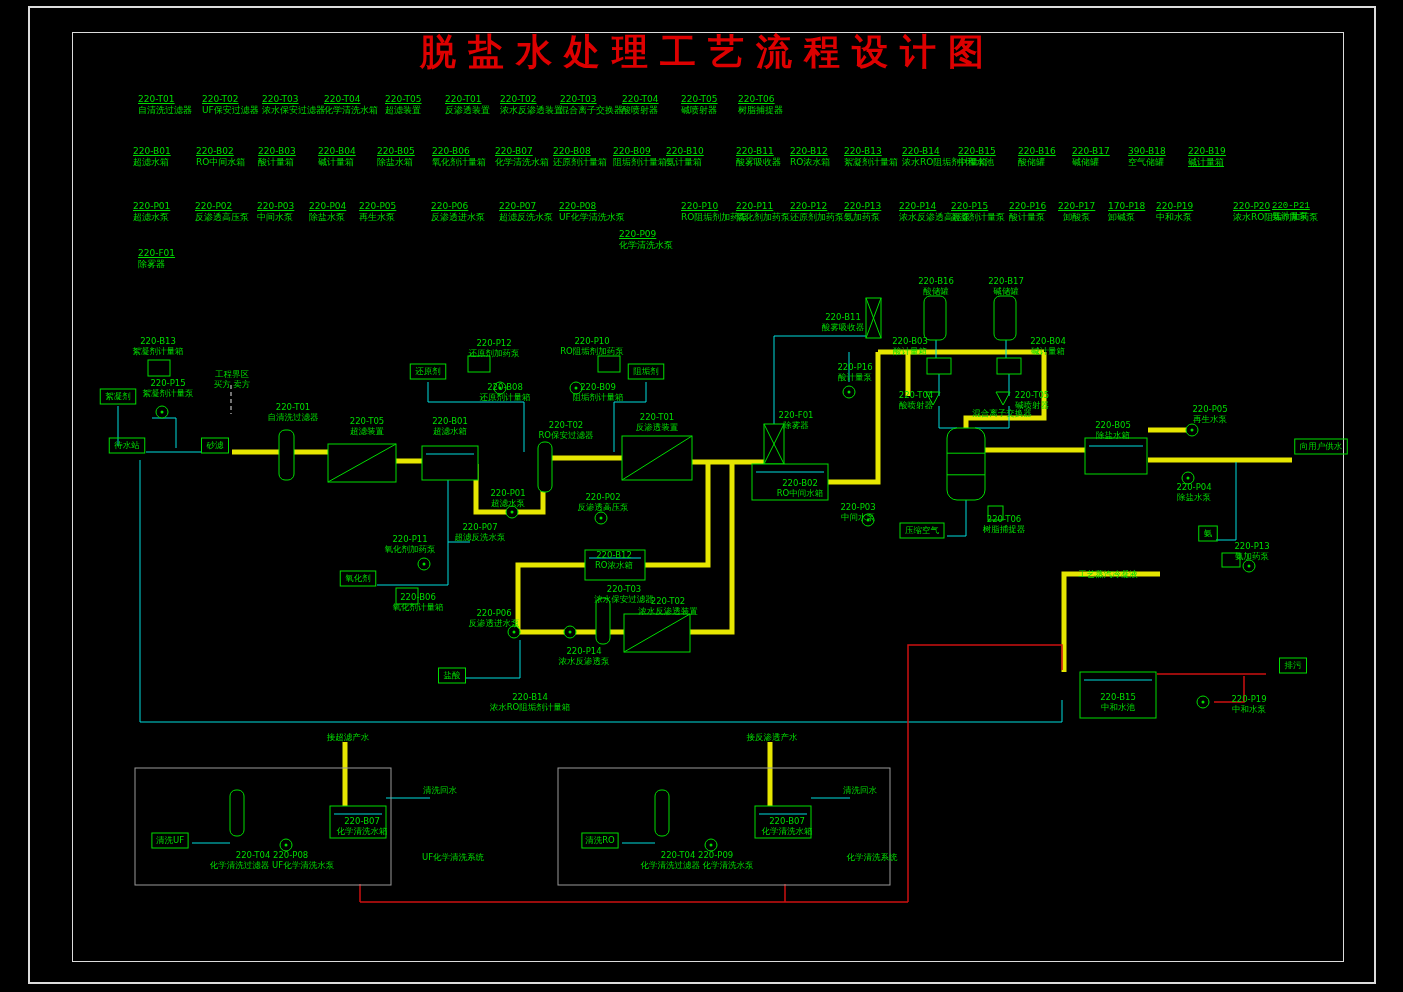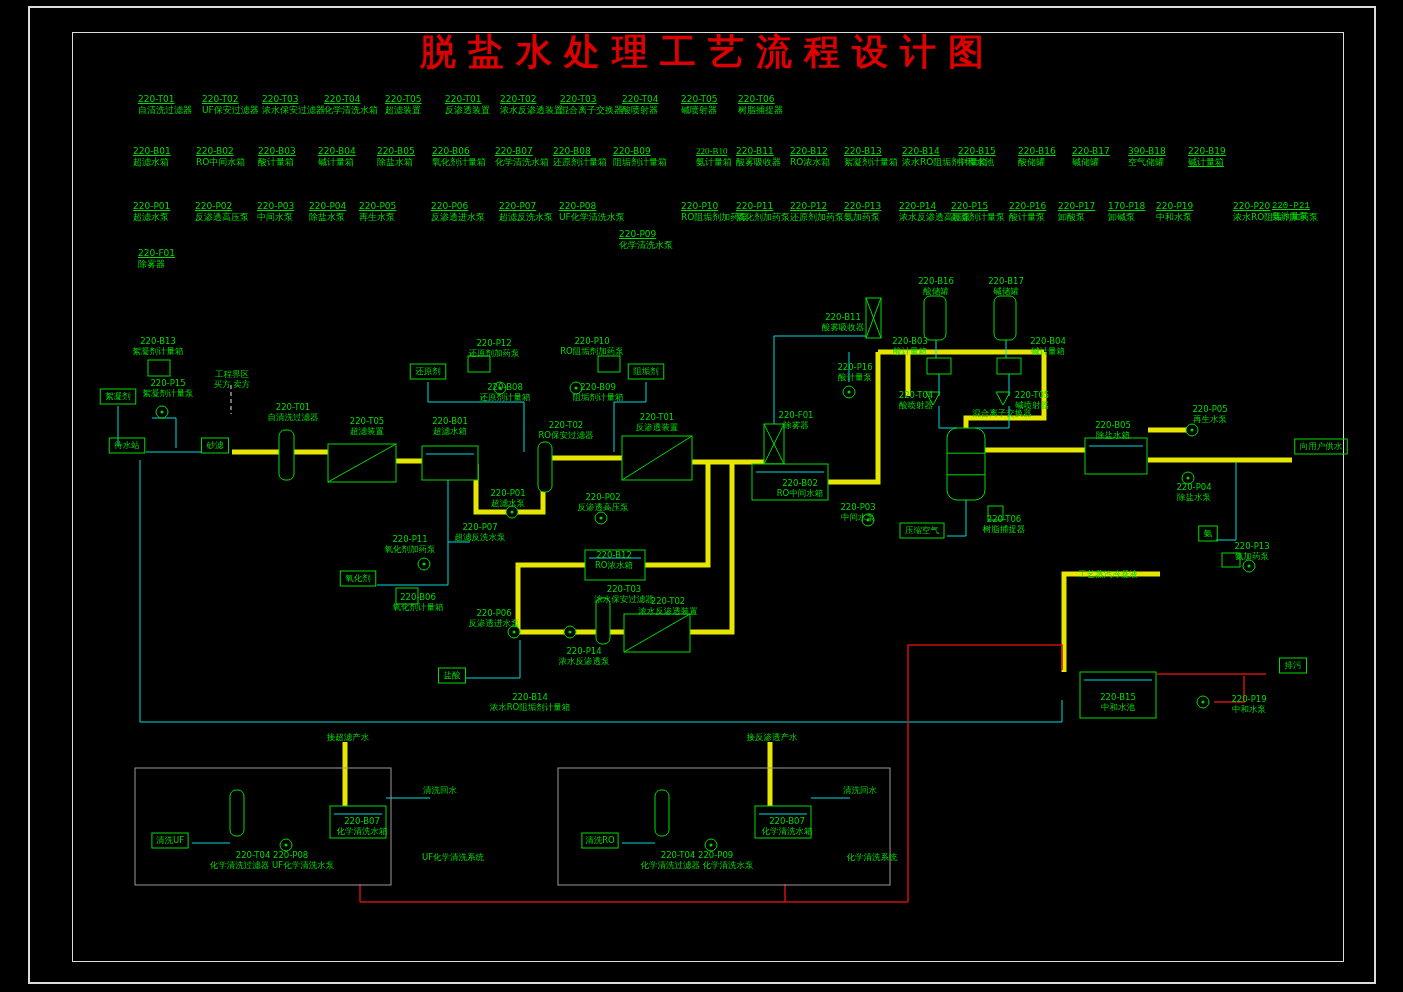--- a/index.html
+++ b/index.html
@@ -97,21 +97,21 @@
         <div class="leg-name">化学清洗水箱</div>
       </div>
       <div class="leg" style="left: 553px; top: 146px;">
         <div class="leg-code">220-B08</div>
         <div class="leg-name">还原剂计量箱</div>
       </div>
       <div class="leg" style="left: 613px; top: 146px;">
         <div class="leg-code">220-B09</div>
         <div class="leg-name">阻垢剂计量箱</div>
       </div>
-      <div class="leg" style="left: 696px; top: 146px; font-family: Liberation Serif, serif;">
+      <div class="leg" style="left: 666px; top: 146px;">
         <div class="leg-code">220-B10</div>
         <div class="leg-name">氨计量箱</div>
       </div>
       <div class="leg" style="left: 736px; top: 146px;">
         <div class="leg-code">220-B11</div>
         <div class="leg-name">酸雾吸收器</div>
       </div>
       <div class="leg" style="left: 790px; top: 146px;">
         <div class="leg-code">220-B12</div>
         <div class="leg-name">RO浓水箱</div>
@@ -201,21 +201,21 @@
         <div class="leg-name">浓水反渗透高压泵</div>
       </div>
       <div class="leg" style="left: 951px; top: 201px;">
         <div class="leg-code">220-P15</div>
         <div class="leg-name">絮凝剂计量泵</div>
       </div>
       <div class="leg" style="left: 1009px; top: 201px;">
         <div class="leg-code">220-P16</div>
         <div class="leg-name">酸计量泵</div>
       </div>
-      <div class="leg" style="left: 1058px; top: 201px;">
+      <div class="leg" style="left: 1058px; top: 201px; text-align: center;">
         <div class="leg-code">220-P17</div>
         <div class="leg-name">卸酸泵</div>
       </div>
       <div class="leg" style="left: 1108px; top: 201px;">
         <div class="leg-code">170-P18</div>
         <div class="leg-name">卸碱泵</div>
       </div>
       <div class="leg" style="left: 1156px; top: 201px;">
         <div class="leg-code">220-P19</div>
         <div class="leg-name">中和水泵</div>

